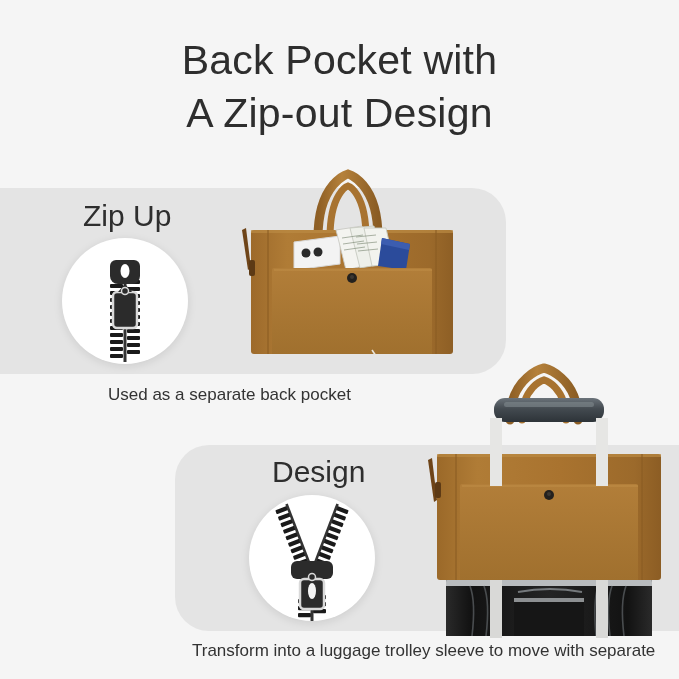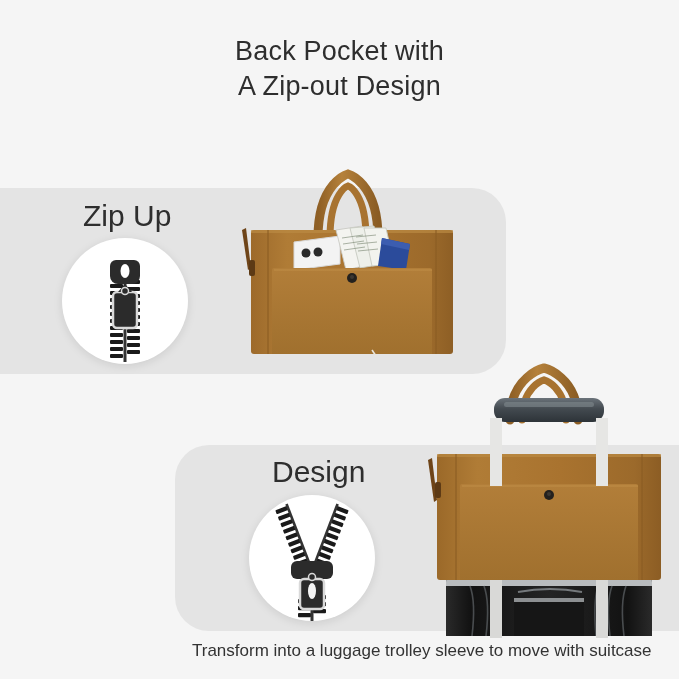--- a/index.html
+++ b/index.html
@@ -12,21 +12,21 @@
     -webkit-font-smoothing:antialiased;
   }
   .stage { position:absolute; inset:0; }
 
   
   .title {
     position:absolute;
     top:34px; left:0; right:0;
     text-align:center;
     color:#2e2e2e;
-    font-size:27px;
+    font-size:41px;
     line-height:1.30;
     font-weight:400;
     letter-spacing:0.2px;
   }
   .title .l2 { display:block; }
 
   
   .panel {
     position:absolute;
     background:#e4e4e4;
@@ -205,20 +205,21 @@
       <path d="M42 108 h156 a2 2 0 0 1 2 2 v84 h-160 v-84 a2 2 0 0 1 2 -2 z" fill="url(#tanPocket)"></path>
       <line x1="42" y1="110" x2="200" y2="110" stroke="#c08f49" stroke-width="1.6" opacity="0.65"></line>
 
       <circle cx="120" cy="118" r="5" fill="#24211e"></circle>
       <circle cx="120" cy="117" r="2" fill="#3d3833"></circle>
 
       <line x1="140" y1="190" x2="144" y2="196" stroke="#e9e5dd" stroke-width="1.6"></line>
     </svg>
   </div>
 
+  <div class="caption" id="caption-zipup">Used as a separate back pocket</div>
 
   <div class="panel" id="panel-unzip"></div>
 
   <div class="panel-label" id="label-unzip">Design</div>
 
   <div class="badge" id="badge-unzip">
     <svg width="126" height="126" viewBox="0 0 126 126">
       <g fill="#1a1a1a">
 
         <g transform="rotate(-21 63 72)">
@@ -345,15 +346,15 @@
       <path d="M44 122 h174 a2 2 0 0 1 2 2 v94 h-178 v-94 a2 2 0 0 1 2 -2 z" fill="url(#tanPocket2)"></path>
       <line x1="44" y1="124" x2="220" y2="124" stroke="#c08f49" stroke-width="1.6" opacity="0.65"></line>
       <circle cx="131" cy="133" r="5" fill="#24211e"></circle>
       <circle cx="131" cy="132" r="2" fill="#3d3833"></circle>
 
       <rect x="72" y="92" width="12" height="32" fill="#e6e6e4"></rect>
       <rect x="178" y="92" width="12" height="32" fill="#e6e6e4"></rect>
     </svg>
   </div>
 
-  <div class="caption" id="caption-unzip">Transform into a luggage trolley sleeve to move with suitcase</div>
+  <div class="caption" id="caption-unzip">Transform into a luggage trolley sleeve to move with separate</div>
 
 </div>
 
 </body></html>

